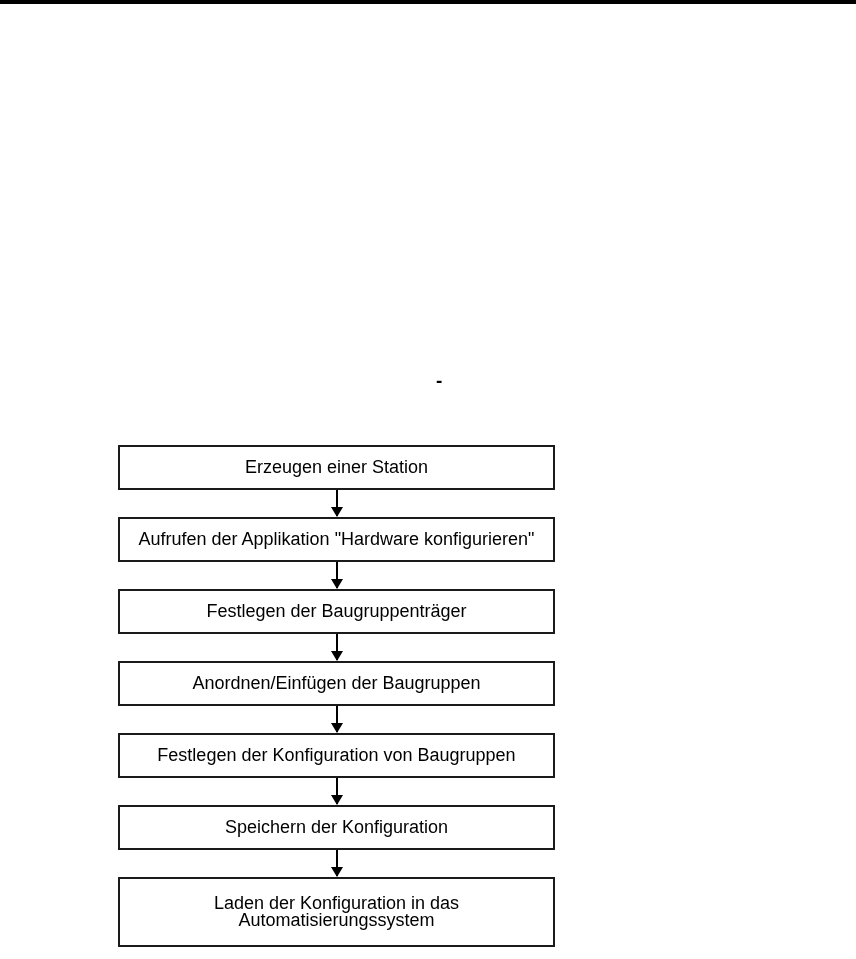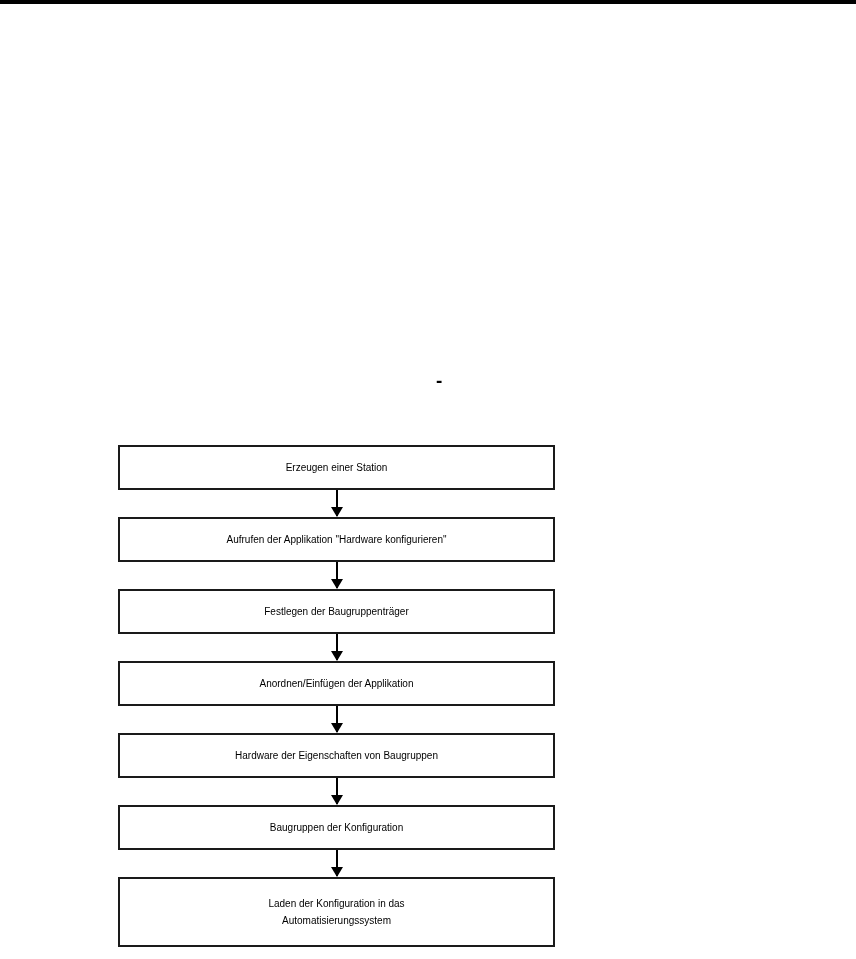--- a/index.html
+++ b/index.html
@@ -56,21 +56,21 @@
     align-items: center;
     justify-content: center;
     text-align: center;
   }
   .step-box.tall {
     height: 70px;
     justify-content: center;
   }
 
   .step-label {
-    font-size: 10px;
+    font-size: 18px;
     line-height: 17px;
     white-space: pre-line;
     color: var(--text-color, #000000);
   }
 
   
   .connector {
     position: relative;
     width: 437px;
     height: 27px;
@@ -124,37 +124,37 @@
 
   <div class="step-box">
     <span class="step-label">Festlegen der Baugruppenträger</span>
   </div>
   <div class="connector">
     <div class="connector-line"></div>
     <div class="connector-head"></div>
   </div>
 
   <div class="step-box">
-    <span class="step-label">Anordnen/Einfügen der Applikation</span>
+    <span class="step-label">Anordnen/Einfügen der Baugruppen</span>
   </div>
   <div class="connector">
     <div class="connector-line"></div>
     <div class="connector-head"></div>
   </div>
 
   <div class="step-box">
-    <span class="step-label">Hardware der Eigenschaften von Baugruppen</span>
+    <span class="step-label">Festlegen der Konfiguration von Baugruppen</span>
   </div>
   <div class="connector">
     <div class="connector-line"></div>
     <div class="connector-head"></div>
   </div>
 
   <div class="step-box">
-    <span class="step-label">Baugruppen der Konfiguration</span>
+    <span class="step-label">Speichern der Konfiguration</span>
   </div>
   <div class="connector">
     <div class="connector-line"></div>
     <div class="connector-head"></div>
   </div>
 
   <div class="step-box tall">
     <span class="step-label">Laden der Konfiguration in das
 Automatisierungssystem</span>
   </div>

